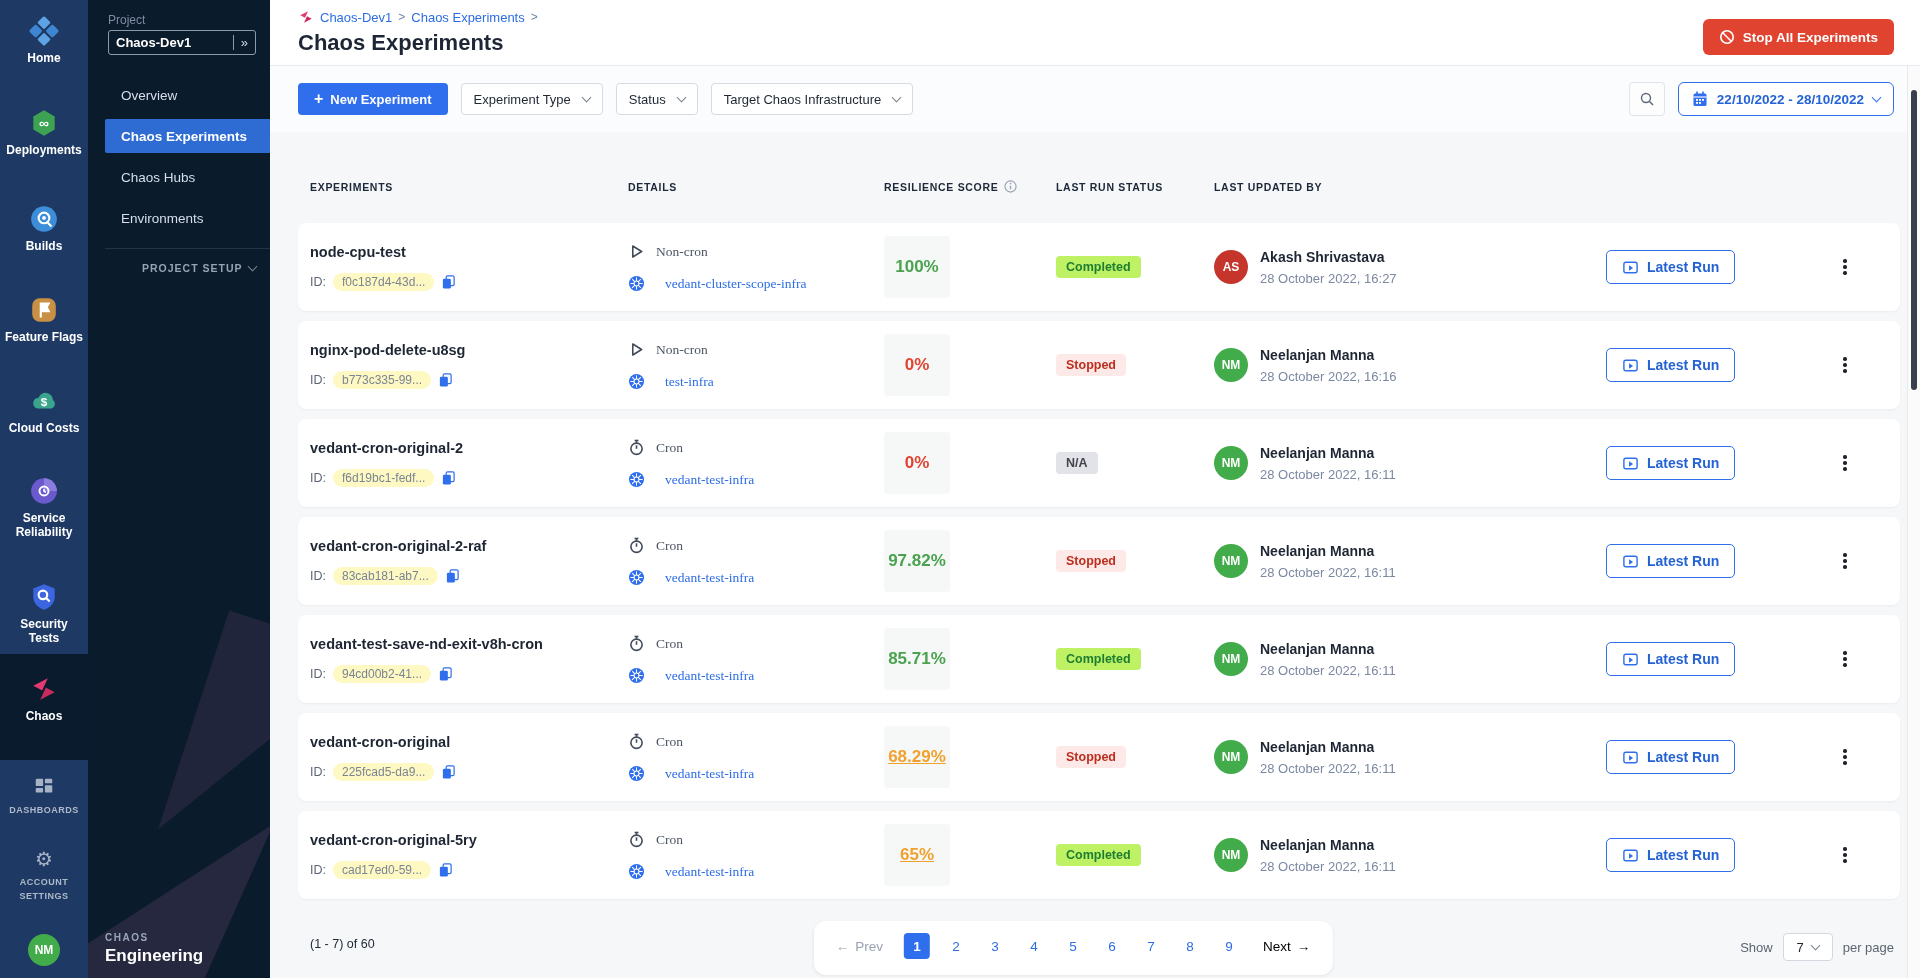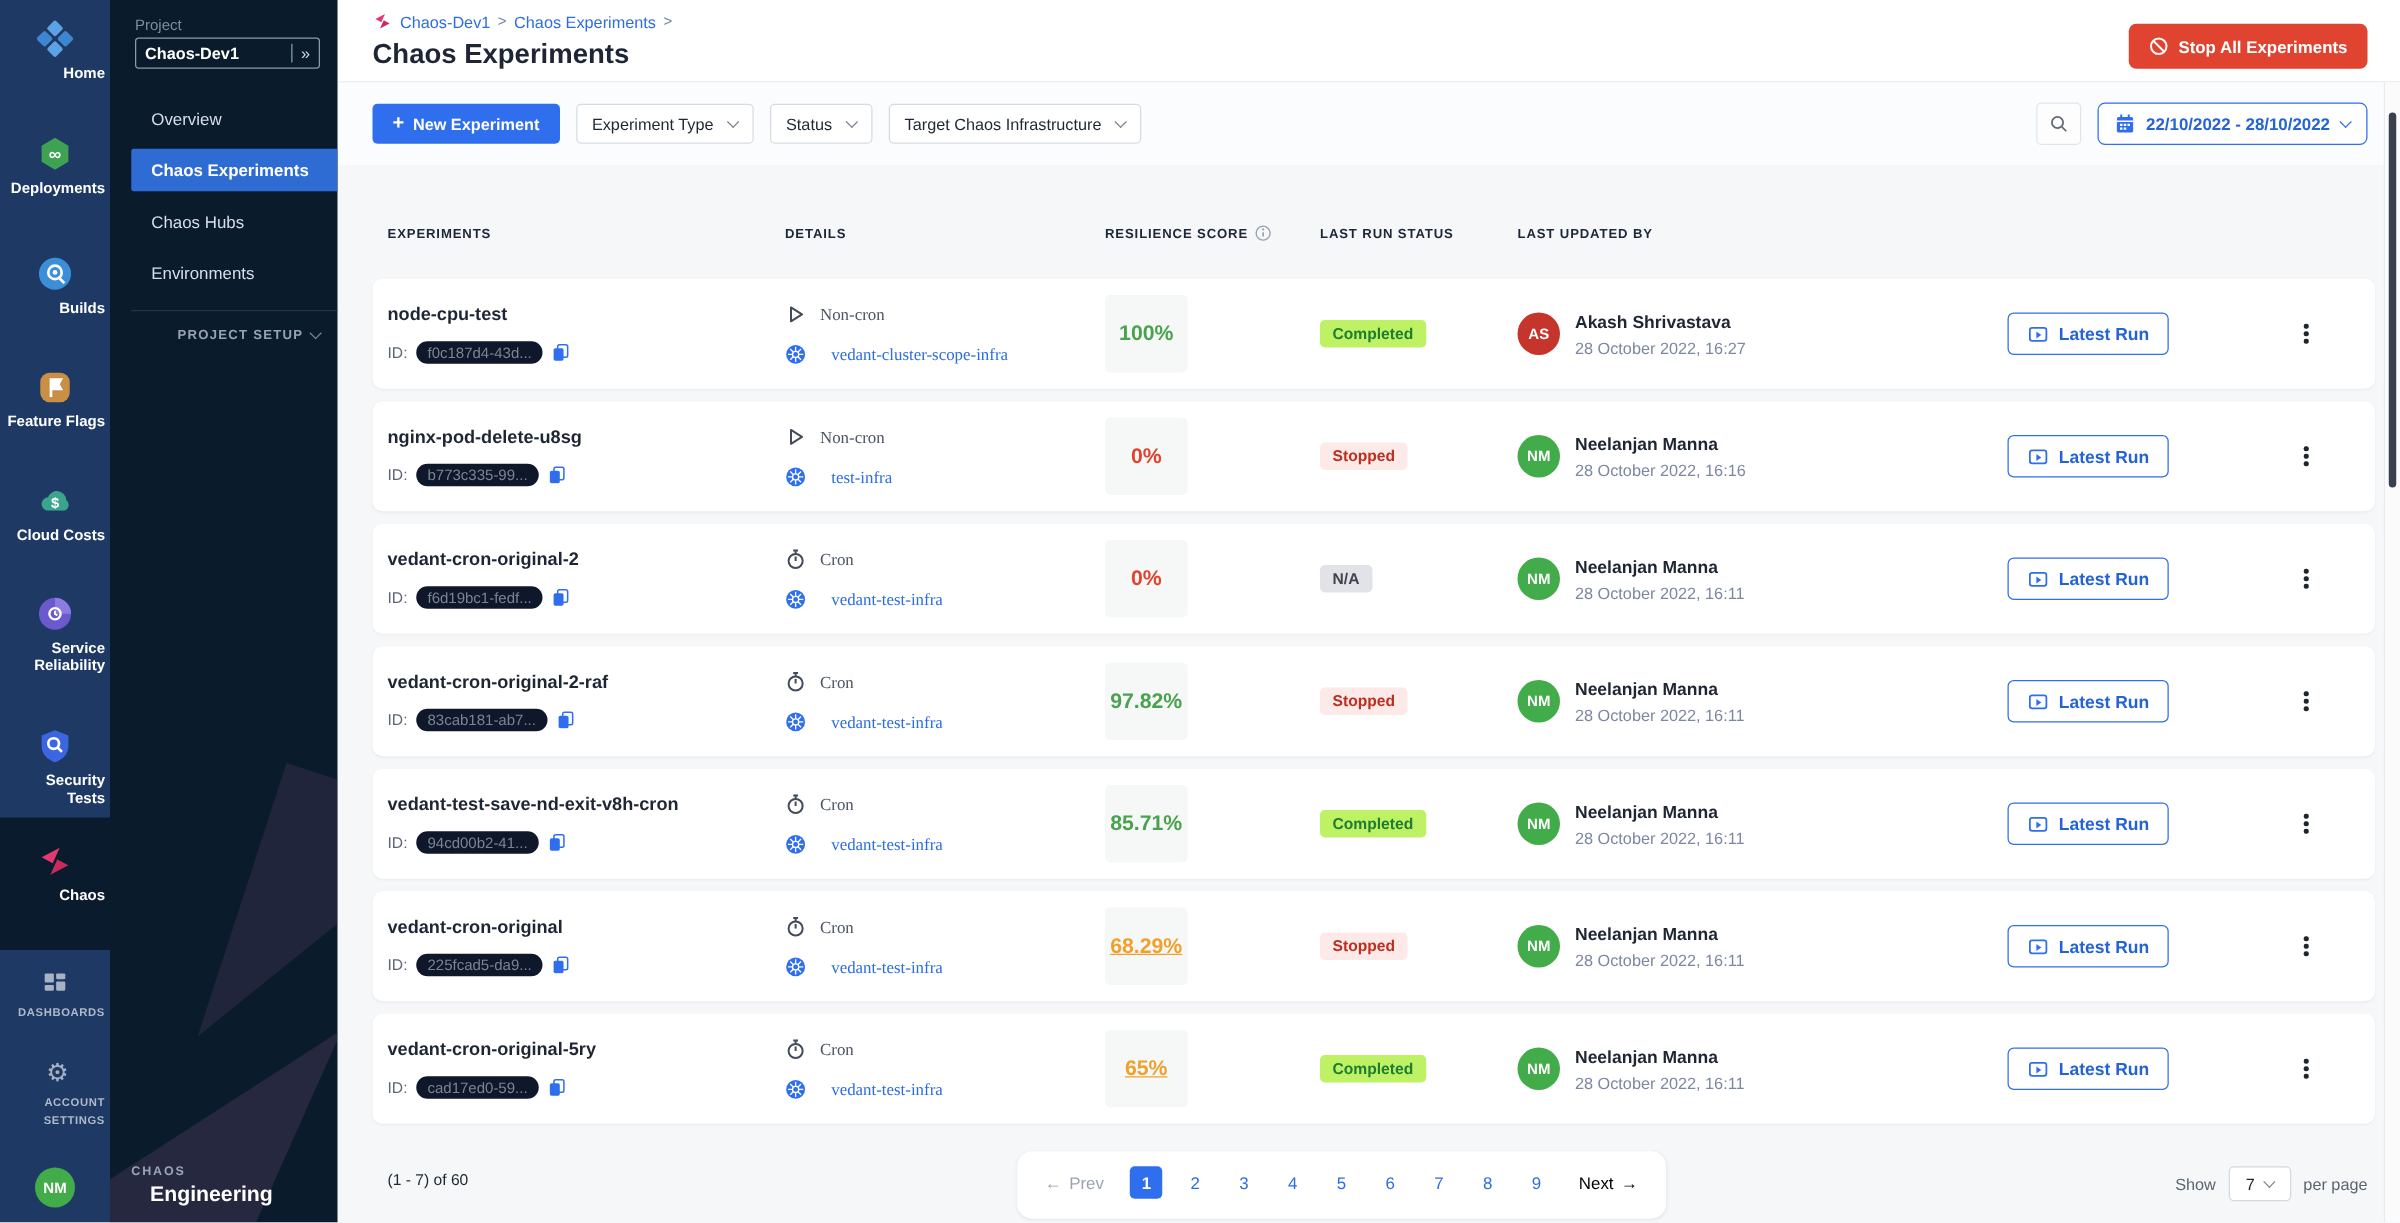--- a/index.html
+++ b/index.html
@@ -2,21 +2,21 @@
 <html><head>
 <meta charset="utf-8">
 <style>
   * { margin:0; padding:0; box-sizing:border-box; }
   html,body { width:1920px; height:978px; overflow:hidden; background:#f6f7f9;
     font-family:"Liberation Sans","DejaVu Sans",sans-serif; }
   .app { position:relative; width:1920px; height:978px; }
 
   
   .rail { position:absolute; left:0; top:0; width:88px; height:978px; background:#1e3a64; z-index:5; }
-  .rail-item { position:absolute; left:0; width:88px; text-align:right; cursor:pointer; }
+  .rail-item { position:absolute; left:0; width:88px; text-align:center; cursor:pointer; }
   .ri-icon { display:block; margin:0 auto 5px; width:30px; height:30px; }
   .ri-icon svg { width:30px; height:30px; display:block; margin:0 auto; }
   .ri-label { display:block; font-size:12px; font-weight:bold; color:#ffffff; line-height:14px; padding:0 4px; }
   .rail-sel { position:absolute; left:0; top:654px; width:88px; height:106px; background:#0a1b2e; }
   .ri-small .ri-label { font-size:9px; font-weight:600; color:#aeb9ca; letter-spacing:.5px; }
   .ri-small .ri-icon { width:22px; height:22px; }
   .ri-small .ri-icon svg { width:22px; height:22px; }
   .gear-glyph { font-size:20px; color:#a7b3c5; line-height:22px; display:block; }
   .rail-avatar { position:absolute; left:28px; top:934px; width:32px; height:32px; border-radius:50%;
     background:#42ab4a; color:#fff; font-size:12px; font-weight:bold; display:flex; align-items:center; justify-content:center; cursor:pointer; }
@@ -31,21 +31,21 @@
   .pn-menu { position:absolute; top:78px; left:0; right:0; }
   .pn-item { height:34px; margin:0 0 7px 17px; display:flex; align-items:center; padding-left:16px;
     font-size:13.5px; color:#d6dfeb; cursor:pointer; border-radius:2px 0 0 2px; }
   .pn-item.sel { background:#2e6bd3; color:#ffffff; font-weight:bold; }
   .pn-divider { position:absolute; top:248px; left:17px; right:0; border-top:1px solid #22334a; }
   .pn-section { position:absolute; top:262px; left:33px; right:14px; display:flex; align-items:center; cursor:pointer;margin-left:21px; }
   .pn-section span { font-size:10.5px; font-weight:bold; letter-spacing:1px; color:#97a3b5; }
   .pn-section .chev { margin-left:auto; color:#97a3b5; }
   .pn-footer { position:absolute; left:17px; bottom:12px; z-index:2; }
   .pn-kicker { font-size:10px; letter-spacing:1.5px; color:#9aa6b8; font-weight:600; }
-  .pn-title { font-size:17px; font-weight:bold; color:#ffffff; margin-top:3px;margin-left:15px; }
+  .pn-title { font-size:17px; font-weight:bold; color:#ffffff; margin-top:3px; }
   .wm { position:absolute; opacity:.28; }
   .wm1 { left:-30px; bottom:-60px; width:0; height:0; border-left:170px solid transparent; border-bottom:260px solid #6b4a72; transform:rotate(24deg); }
   .wm2 { right:-70px; bottom:120px; width:0; height:0; border-right:150px solid transparent; border-top:230px solid #5d3f66; transform:rotate(18deg); }
 
   
   .main { position:absolute; left:270px; top:0; width:1650px; height:978px; background:#f6f7f9; }
   .page-head { position:relative; height:66px; background:#ffffff; border-bottom:1px solid #e7eaef; padding-left:28px; }
   .breadcrumb { position:absolute; top:9px; left:28px; display:flex; align-items:center; gap:6px; font-size:13px; }
   .breadcrumb a { color:#2c6de4; text-decoration:none; cursor:pointer; }
   .crumb-sep { color:#6f84a8; font-size:12px; }
@@ -71,21 +71,21 @@
   
   .grid { display:grid; grid-template-columns:318px 256px 172px 158px 1fr 230px 64px; align-items:center; }
   .thead { margin:48px 20px 0 28px; padding-left:12px; }
   .th { font-size:10.5px; font-weight:bold; letter-spacing:.7px; color:#1c2738; display:flex; align-items:center; gap:6px; }
   .rows { margin-top:30px; }
   .card { background:#ffffff; border-radius:8px; height:88px; margin:0 20px 10px 28px; padding-left:12px;
     box-shadow:0 1px 2px rgba(25,35,55,.05); cursor:pointer; }
   .exp-name { font-size:14.5px; font-weight:bold; color:#1e2634; }
   .id-row { display:flex; align-items:center; gap:7px; margin-top:13px; }
   .id-label { font-size:12.5px; color:#5d6675; }
-  .id-pill { background:#0f172a; color:#7b8494; font-size:12px; border-radius:10px; padding:2px 9px; }
+  .id-pill { background:#fef9c3; color:#7b8494; font-size:12px; border-radius:10px; padding:2px 9px; }
   .copy-ic { cursor:pointer; display:flex; }
   .d-line { display:flex; align-items:flex-end; gap:11px;font-family:Liberation Serif, serif; }
   .d-line + .d-line { margin-top:15px;gap:20px; }
   .d-type { font-size:13.5px; color:#4b5563; }
   .infra-link { font-size:13.5px; color:#2c6de4; text-decoration:none; cursor:pointer; }
   .score-box { width:66px; height:62px; background:#f6f8f7; border-radius:4px; display:flex; align-items:center;
     justify-content:center; font-size:17px; font-weight:bold; }
   .score-green { color:#4aa24e; } .score-red { color:#e0432f; } .score-orange { color:#f0a12d;text-decoration:underline; }
   .badge { display:inline-block; font-size:12.5px; font-weight:bold; padding:4px 10px; border-radius:4px; }
   .badge-completed { color:#1d7d30; background:#bef264; }

